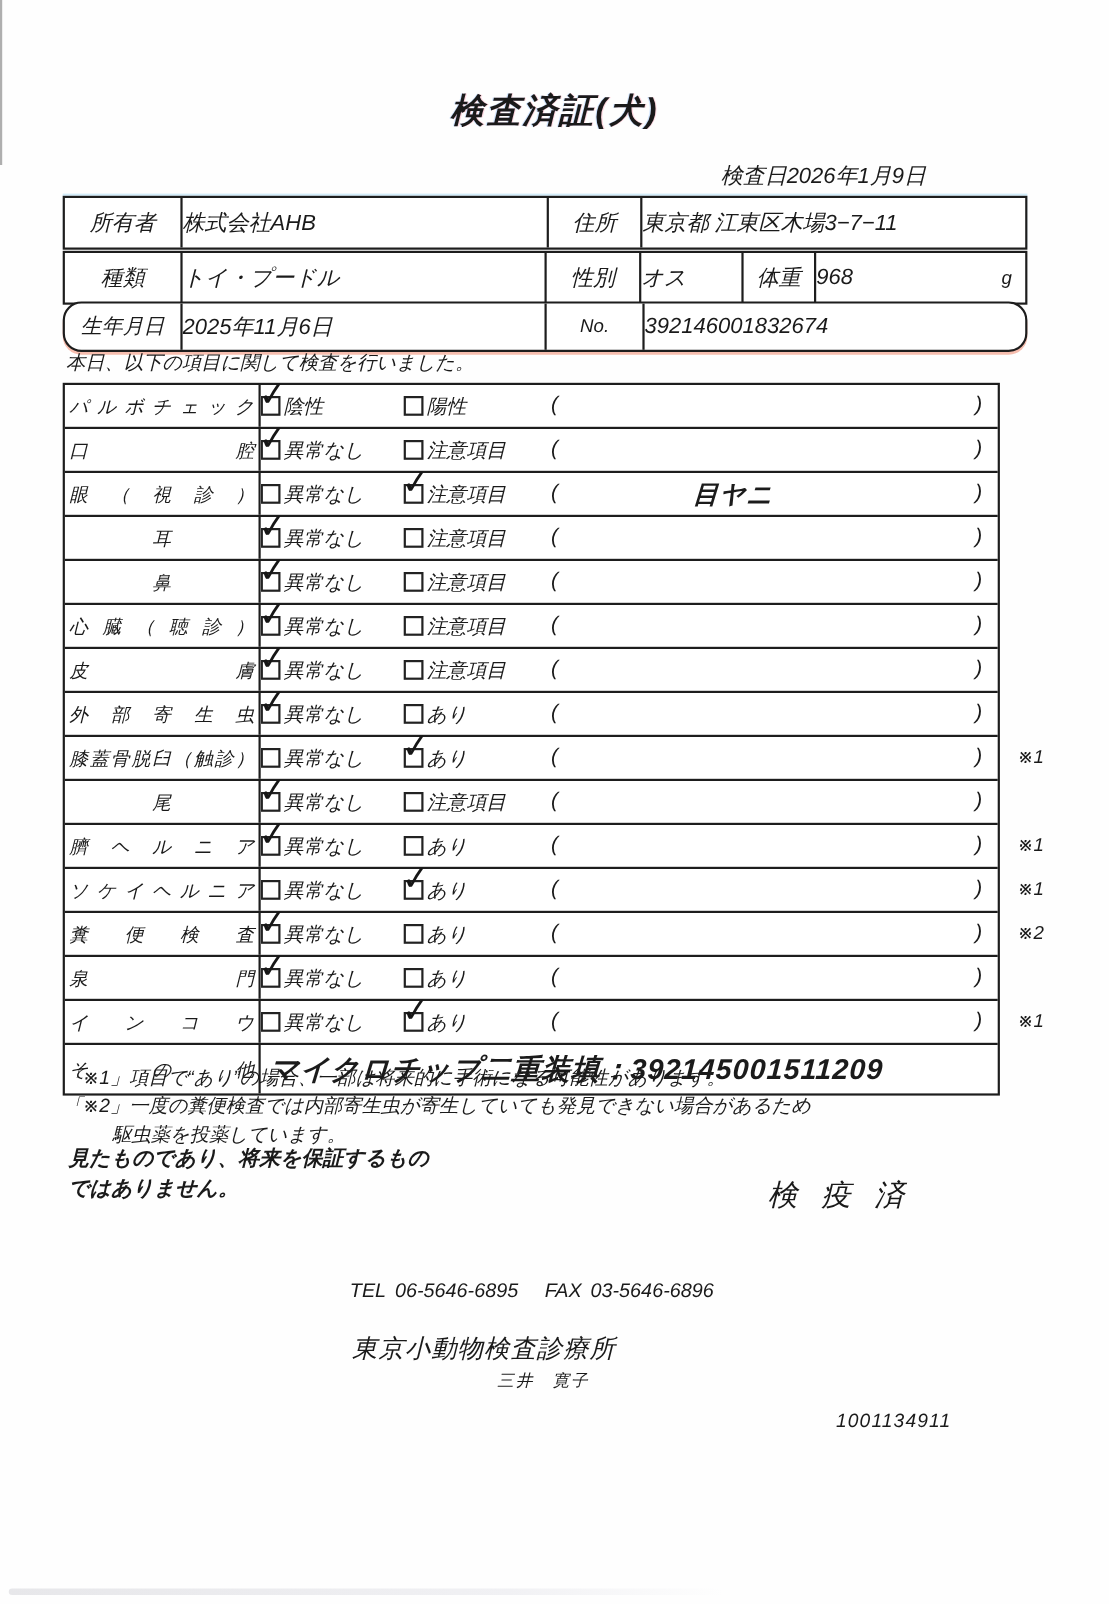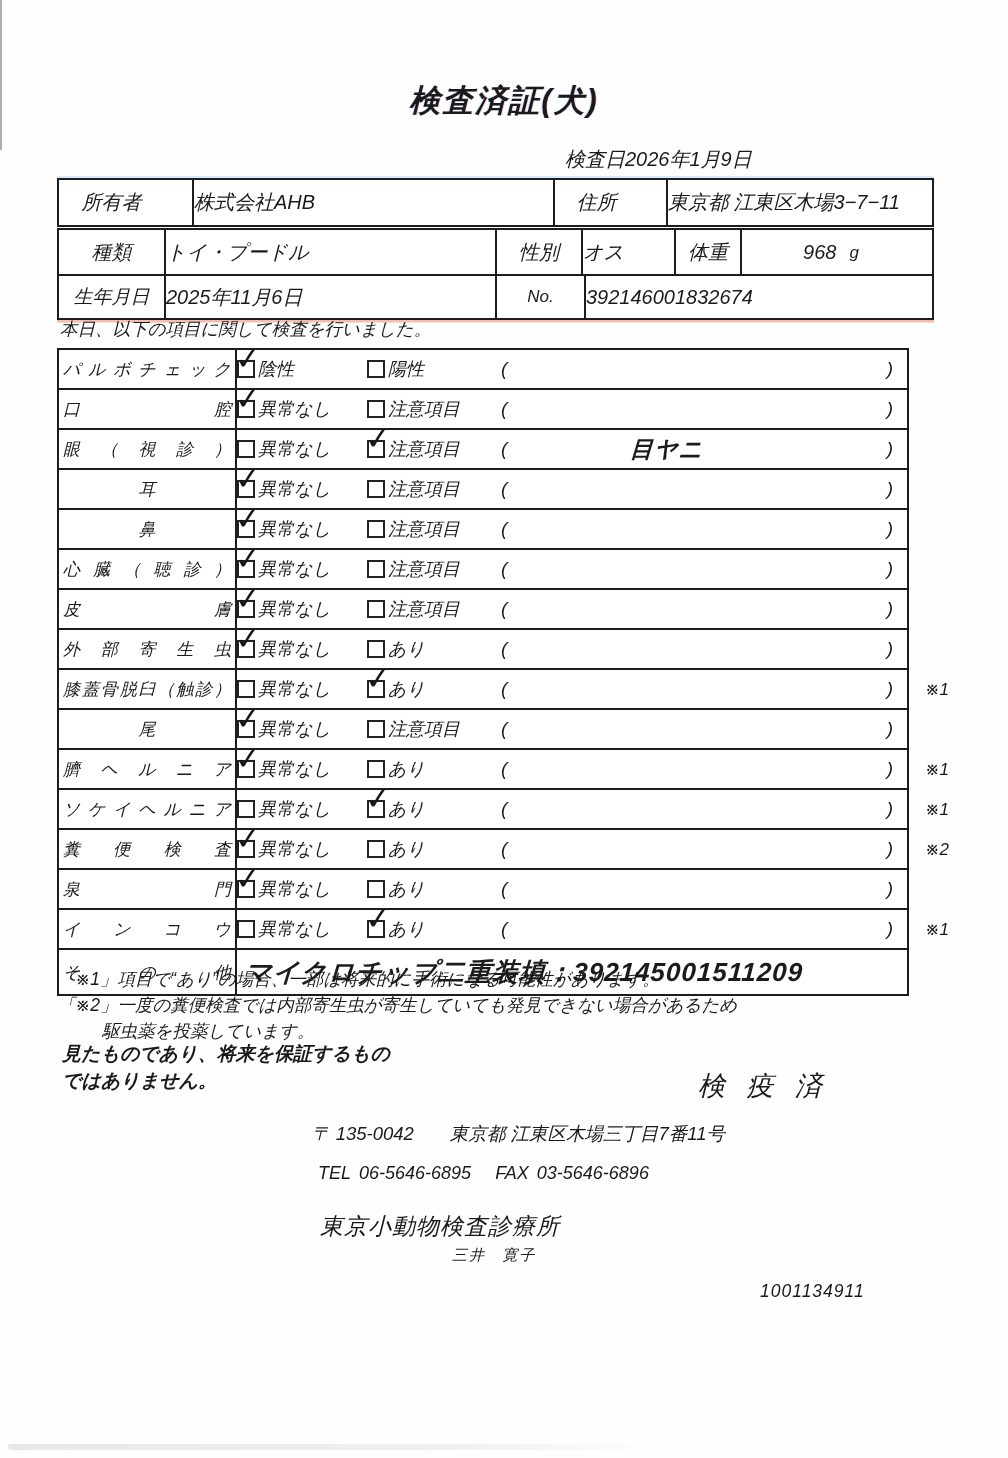--- a/index.html
+++ b/index.html
@@ -14,34 +14,34 @@
   .edge-line { position:absolute; left:0; top:0; width:2px; height:150px; background:#6d6d6d; opacity:.55; }
   .bottom-smudge { position:absolute; left:8px; top:1444px; width:650px; height:6px;
     background:linear-gradient(90deg,#e7e7ea,#f1f1f4 70%,rgba(255,255,255,0)); border-radius:3px; }
 
   .doc-title {
     position:absolute; top:80px; left:0; right:0; text-align:center;
     font-size:31px; font-weight:700; letter-spacing:2px; margin:0;
     text-shadow:1px 0 rgba(255,40,90,.18), -1px 0 rgba(0,110,255,.18);
   }
   .date-row { position:absolute; top:146px; left:565px; right:76px;
-    display:flex; justify-content:flex-start; font-size:20px; }
+    display:flex; justify-content:center; font-size:20px; }
 
   
   .itable { position:absolute; left:57px; width:873px; display:grid; border:2px solid #1d1d1d; background:#fff; }
   .itable .cell { display:flex; align-items:center; font-size:20px; overflow:hidden; white-space:nowrap; }
   .itable .cell + .cell { border-left:2px solid #1d1d1d; }
   .itable .cell.lab { justify-content:center; }
   .itable .cell.val { }
   .owner-table  { top:178px; height:45px; grid-template-columns:105px 333px 85px 1fr;
-                  box-shadow:0 -2px 0 rgba(110,195,240,.3);gap:28px; }
+                  box-shadow:0 -2px 0 rgba(110,195,240,.3); }
   .animal-table { top:228px; height:45px; grid-template-columns:105px 331px 86px 93px 66px 1fr; }
   .birth-table  { top:274px; height:42px; grid-template-columns:105px 331px 89px 1fr;
-                  box-shadow:0 2.5px 0 rgba(235,85,45,.38); }
-  .cell.weight-val { justify-content:center; padding-right:12px; }
+                  box-shadow:0 2.5px 0 rgba(235,85,45,.38);border-radius:17px; }
+  .cell.weight-val { justify-content:space-between; padding-right:12px; }
   .cell.weight-val .unit { font-size:17px; margin-left:13px; }
   .cell.no-lab { font-size:17px; }
 
   .intro { position:absolute; top:317px; left:60px; font-size:17.5px; margin:0; }
 
   
   .checklist { position:absolute; top:348px; left:57px; width:848px; border:2px solid #1d1d1d; background:#fff; }
   .cl-row { position:relative; display:flex; height:38px; border-bottom:2px solid #1d1d1d; }
   .cl-row:last-child { border-bottom:none; height:44px; }
   .cl-label { width:168px; flex:none; border-right:2px solid #1d1d1d;
@@ -524,24 +524,20 @@
     <div class="indent">駆虫薬を投薬しています。</div>
   </div>
 
   <div class="disclaimer">
     <div>見たものであり、将来を保証するもの</div>
     <div>ではありません。</div>
   </div>
 
   <div class="stamp">検 疫 済</div>
 
-  <div class="addr-row">
-    <span>〒 135-0042</span>
-    <span class="gap">東京都 江東区木場三丁目7番11号</span>
-  </div>
 
   <div class="tel-row">
     <span>TEL</span>
     <span>06-5646-6895</span>
     <span class="gap">FAX</span>
     <span>03-5646-6896</span>
   </div>
 
   <div class="clinic-name">東京小動物検査診療所</div>
   <div class="vet-name">三井 寛子</div>

